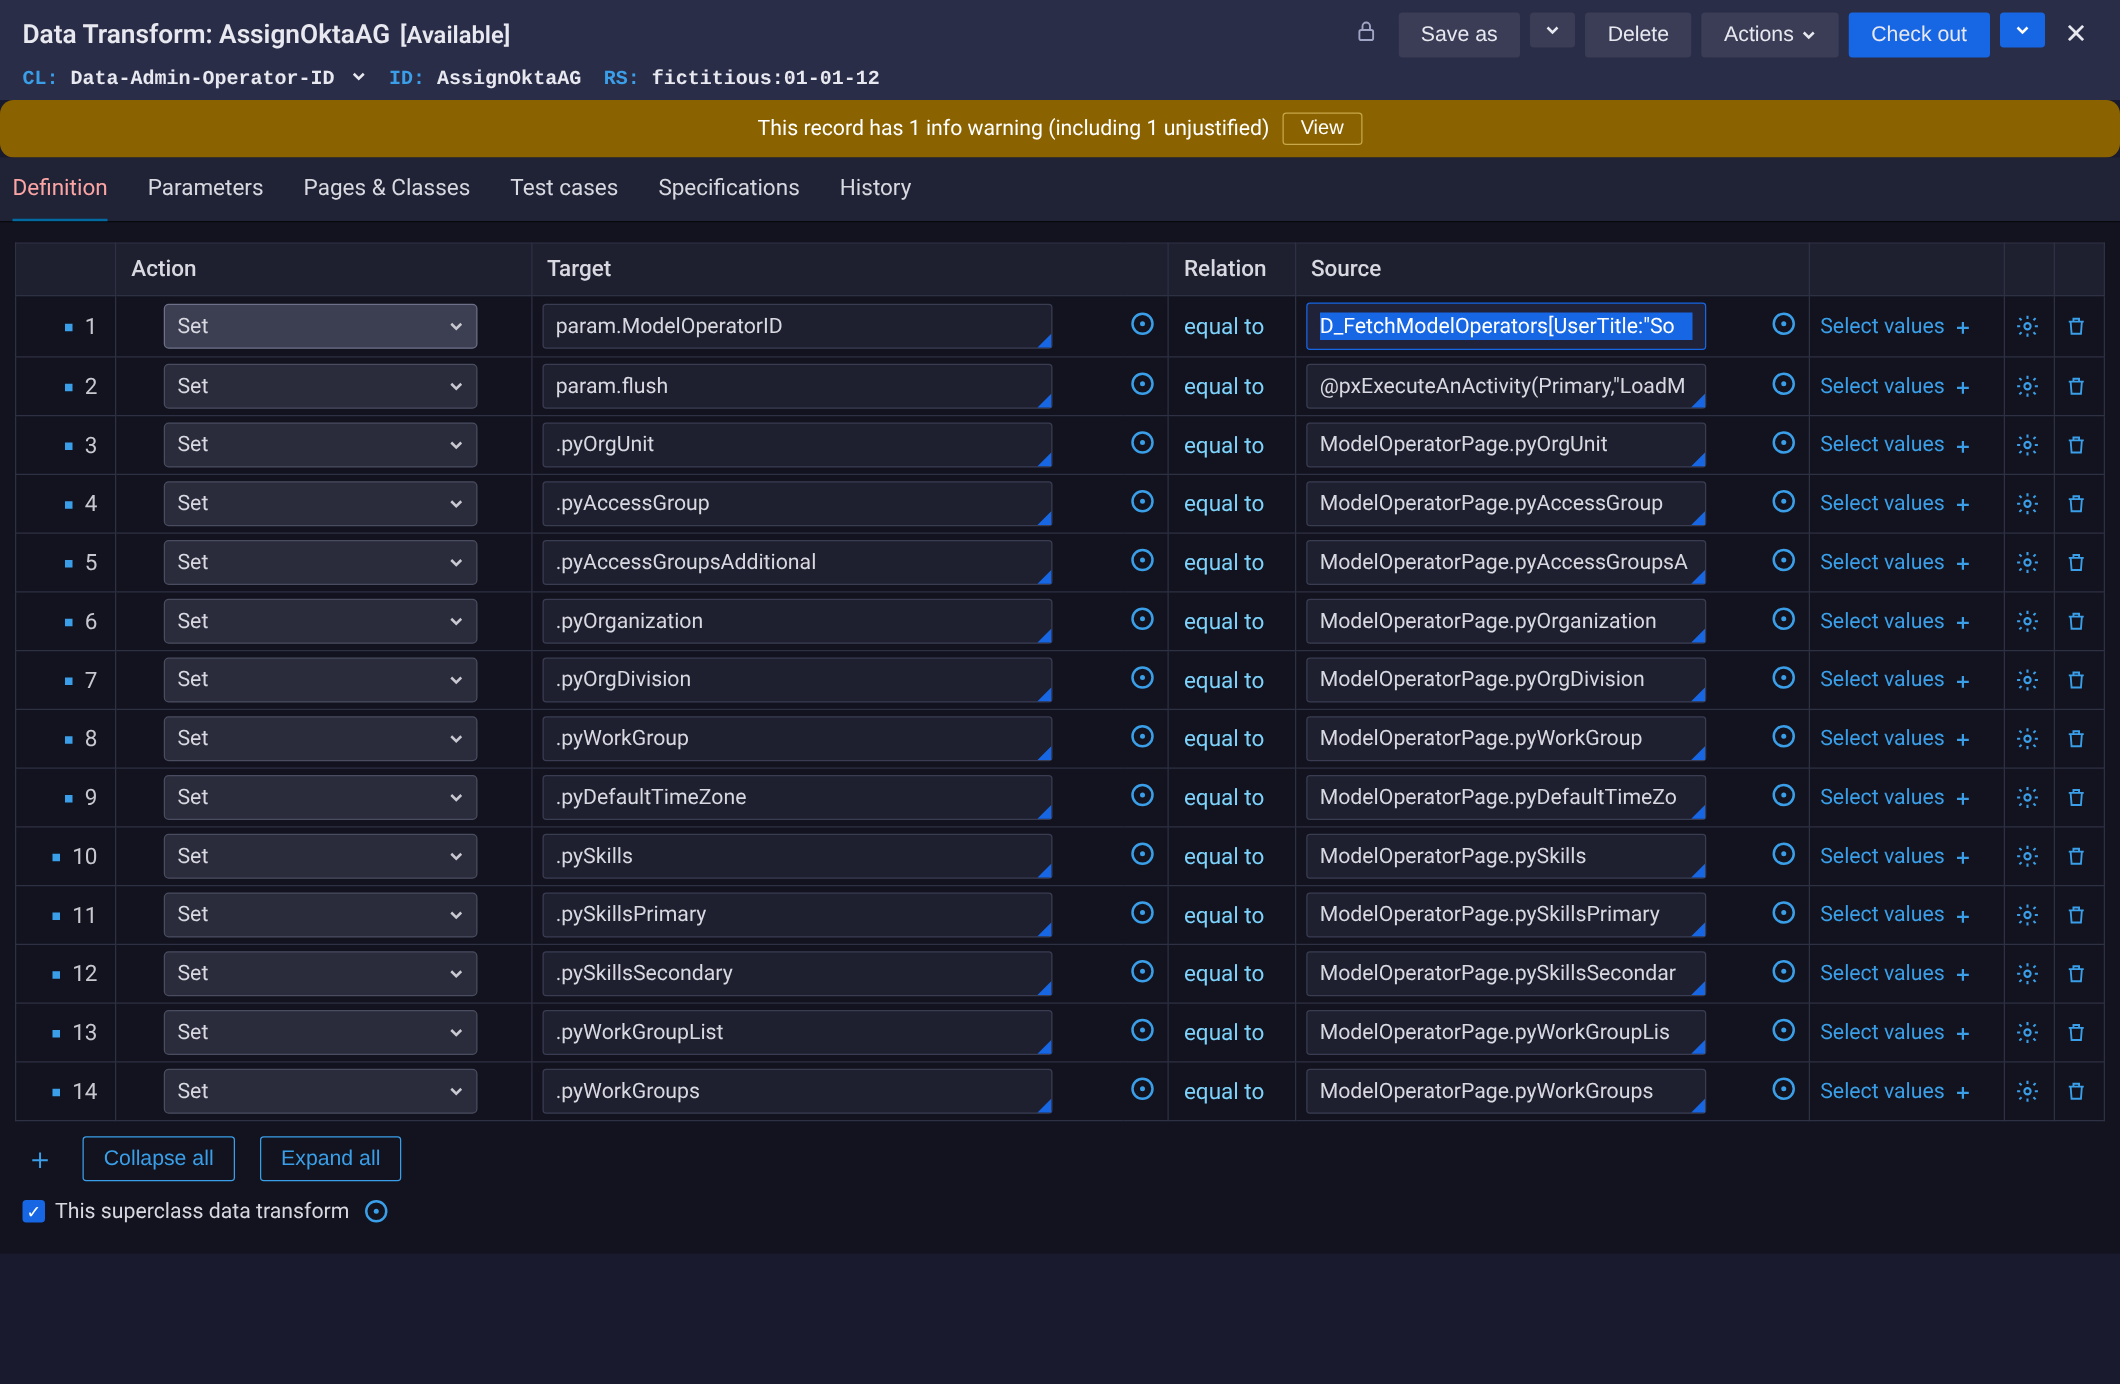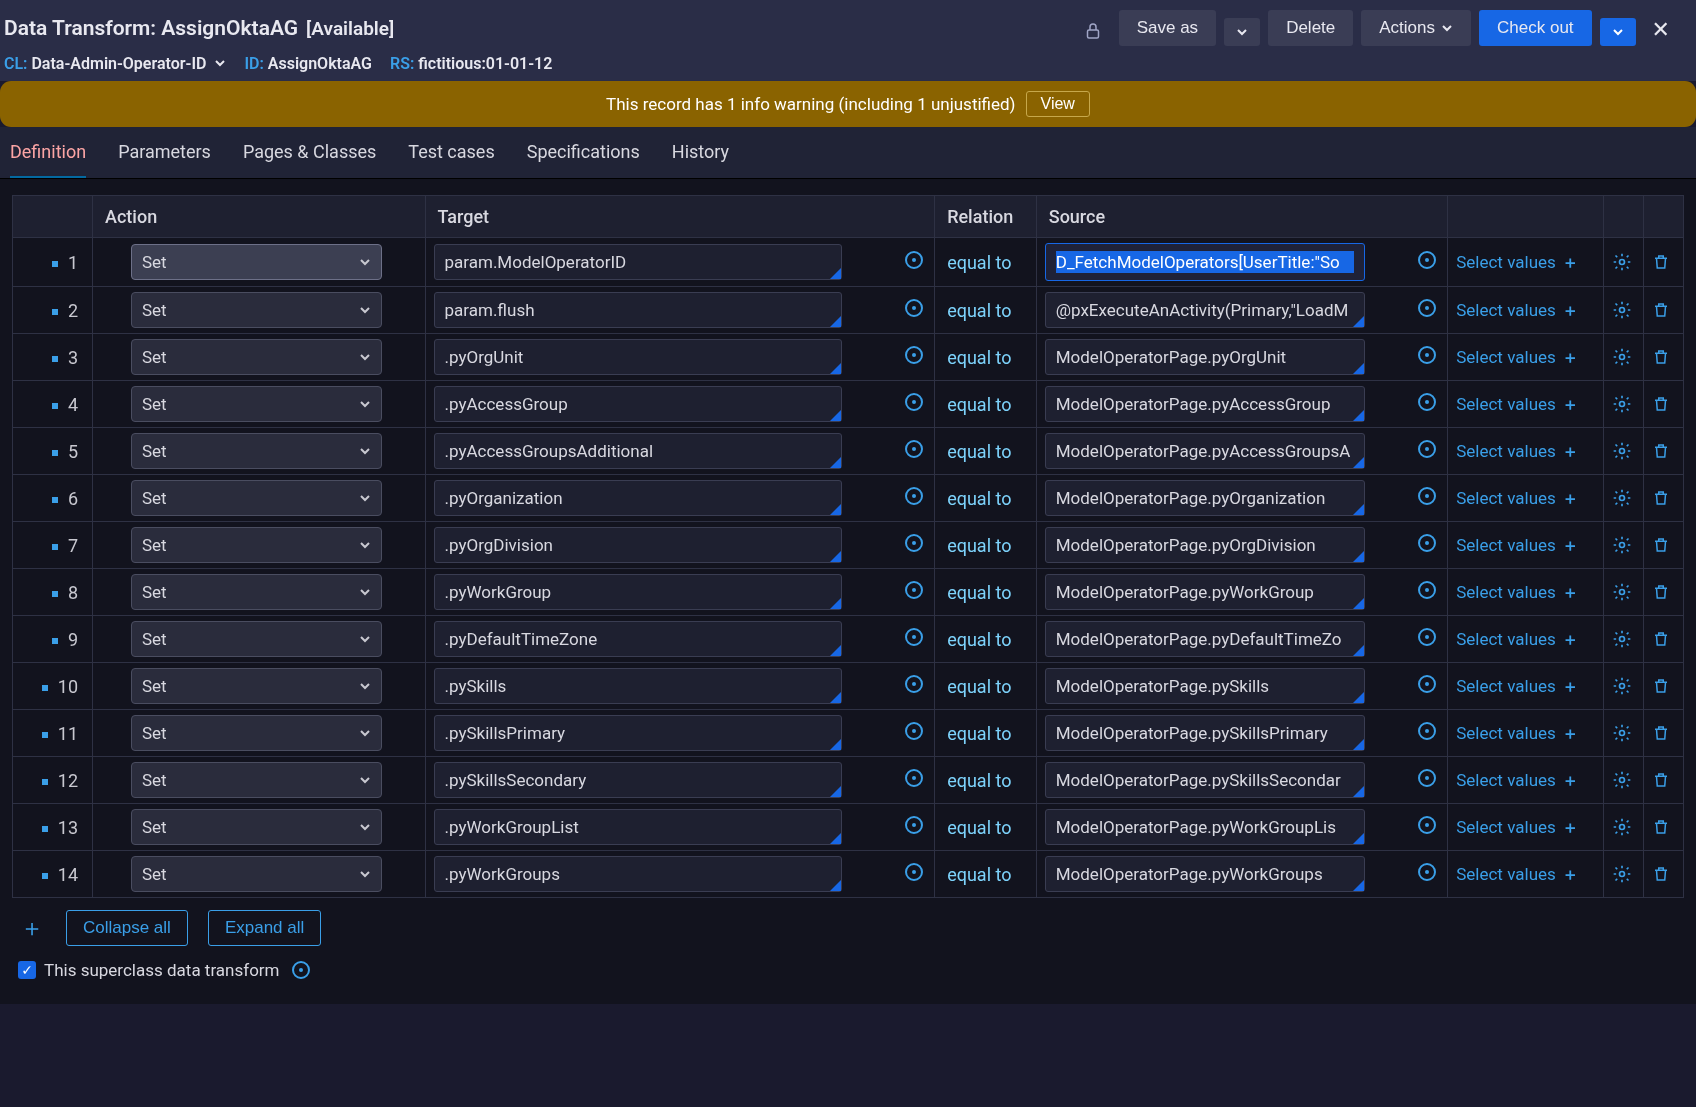--- a/index.html
+++ b/index.html
@@ -5,31 +5,31 @@
   * { box-sizing: border-box; margin: 0; padding: 0; }
   body {
     background: #1a1a2e;
     color: #d8d8e0;
     font-family: -apple-system, BlinkMacSystemFont, "Segoe UI", Roboto, sans-serif;
     font-size: 16px;
     overflow: hidden;
   }
   .header {
     background: #2a2d47;
-    padding: 10px 18px 8px 4px;
+    padding: 10px 18px 8px 18px;
   }
   .title-row {
     display: flex;
     align-items: center;
     justify-content: space-between;
   }
   .title-left { display: flex; align-items: baseline; gap: 8px; }
   .title-text { font-size: 21px; font-weight: 600; color: #e8e8f0; }
   .title-status { font-size: 19px; font-weight: 600; color: #e8e8f0; }
-  .actions-bar { display: flex; align-items: flex-end; gap: 8px; }
+  .actions-bar { display: flex; align-items: flex-start; gap: 8px; }
   .lock-icon { color: #a0a5c6; padding: 6px 10px; }
   .btn {
     background: #3a3d55;
     color: #e8e8f0;
     border: none;
     padding: 8px 18px;
     font-size: 17px;
     cursor: pointer;
     border-radius: 3px;
     display: inline-flex;
@@ -40,21 +40,21 @@
     background: #3a3d55;
     color: #e8e8f0;
     border: none;
     padding: 8px 12px;
     cursor: pointer;
     border-radius: 3px;
   }
   .btn-primary { background: #1767e5; }
   .btn-primary-split { background: #1767e5; padding: 8px 12px; }
   .close-x { color: #e8e8f0; font-size: 22px; padding: 4px 8px; cursor: pointer; }
-  .meta-row { display: flex; align-items: center; gap: 18px; margin-top: 8px; font-size: 16px; }
+  .meta-row { display: flex; align-items: center; gap: 18px; margin-top: 8px; font-size: 16px; font-family: Liberation Mono, monospace; }
   .meta-label { color: #3a9fe8; font-weight: 600; }
   .meta-val { color: #e8e8f0; font-weight: 600; }
   .chevron-down { margin-left: 4px; }
   .warning-bar {
     background: #8a6300;
     color: #fff;
     text-align: center;
     padding: 10px;
     font-size: 17px;
     display: flex;

